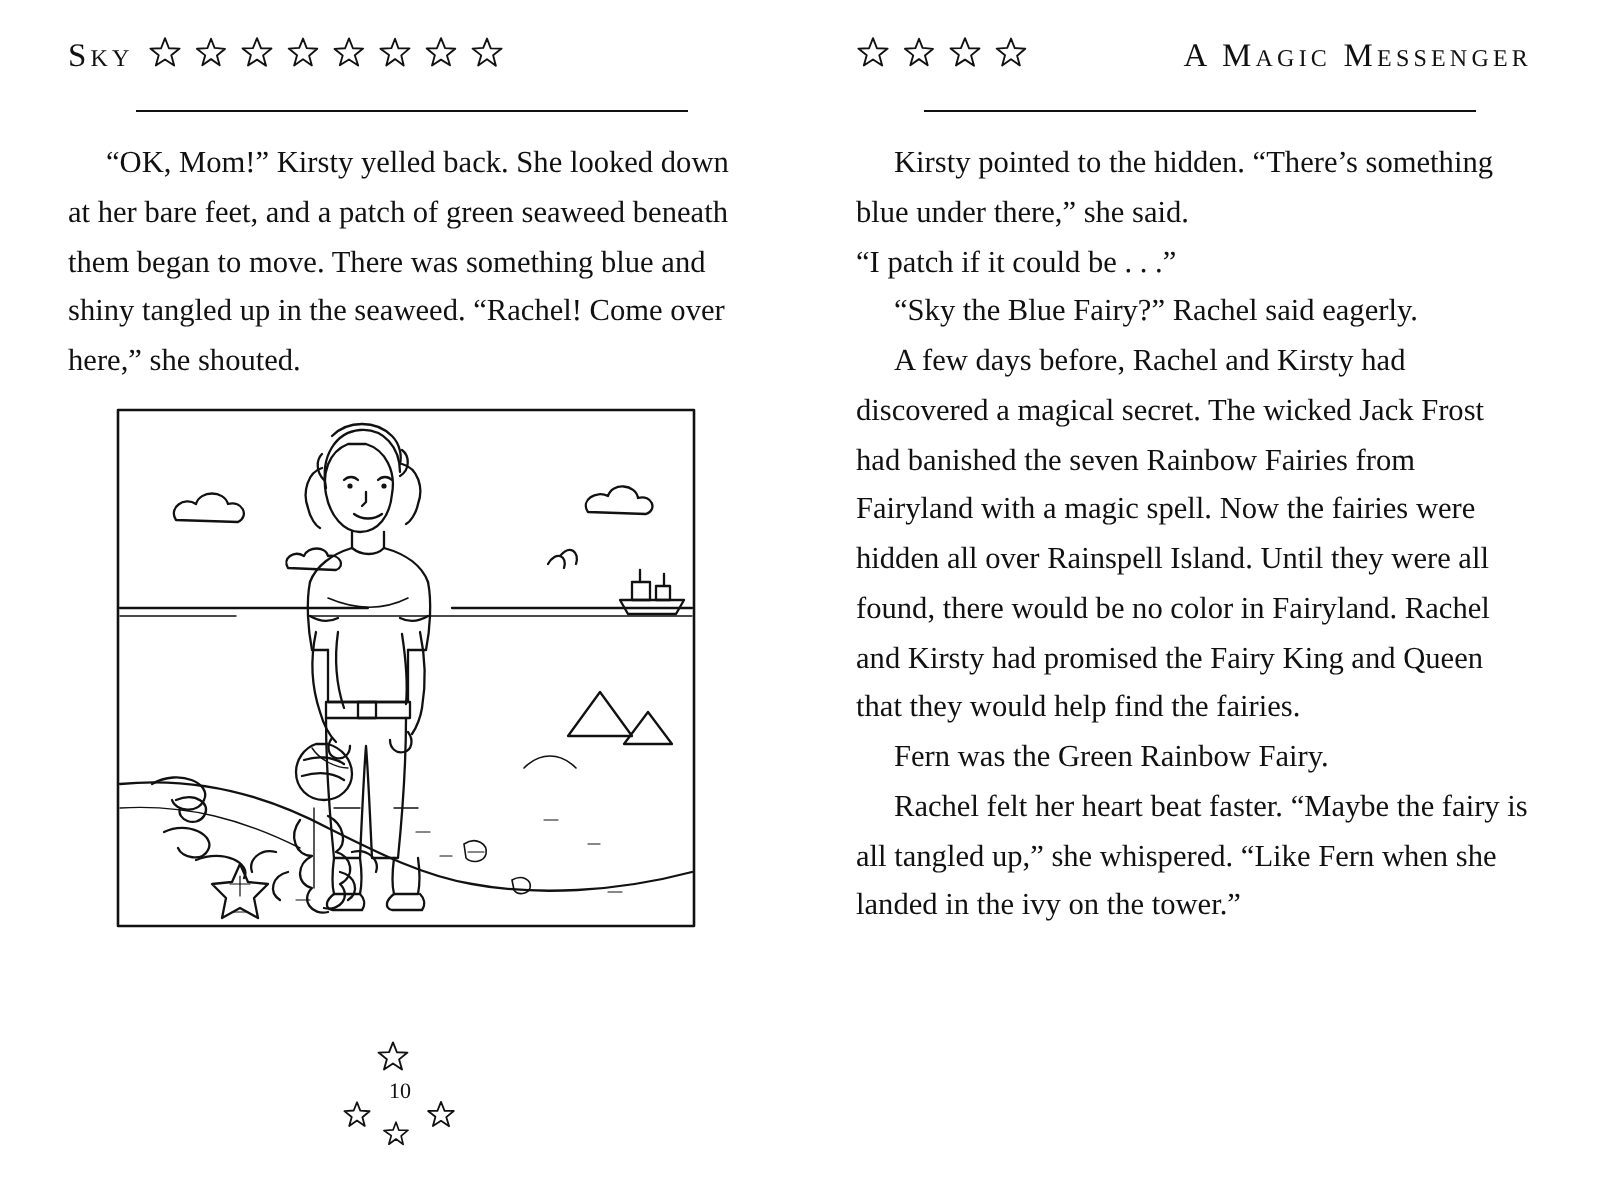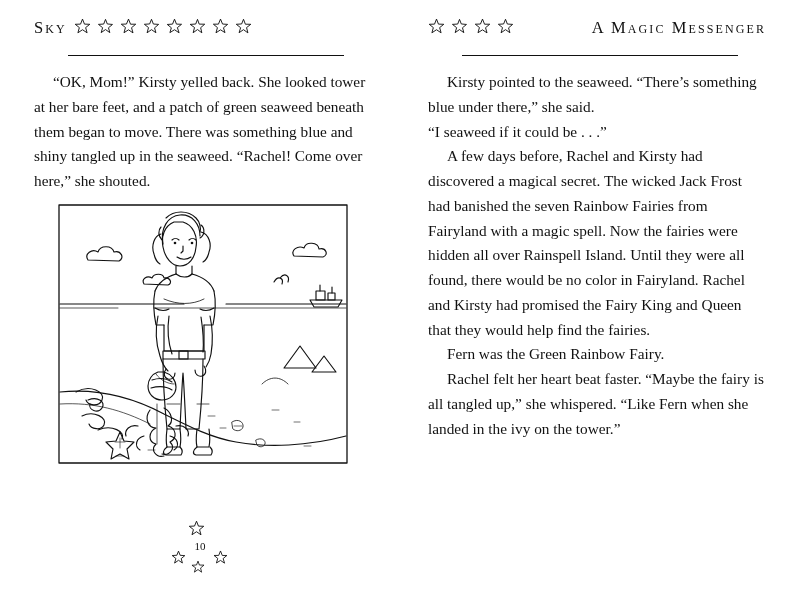--- a/index.html
+++ b/index.html
@@ -150,21 +150,21 @@
               <path d="M10 1.3 L12.4 7.1 L18.4 7.5 L13.5 11.5 L15.3 17.2 L10 13.9 L4.7 17.4 L6.4 11.3 L1.6 7.3 L7.6 7.2 Z" fill="none" stroke="#111" stroke-width="1.1" stroke-linejoin="round"></path>
             </svg></span>
         <span class="star"><svg width="17" height="17" viewBox="0 0 20 20">
               <path d="M10 1.5 L12.2 7.3 L18.6 7.4 L13.6 11.3 L15.2 17.5 L10 13.7 L4.8 17.3 L6.6 11.4 L1.5 7.4 L7.8 7.0 Z" fill="none" stroke="#111" stroke-width="1.1" stroke-linejoin="round"></path>
             </svg></span>
       </span>
       <span class="rule"></span>
     </div>
 
     <div class="body">
-      <p>“OK, Mom!” Kirsty yelled back. She looked tower at her bare feet, and a patch of green seaweed beneath them began to move. There was something blue and shiny tangled up in the seaweed. “Rachel! Come over here,” she shouted.</p>
+      <p>“OK, Mom!” Kirsty yelled back. She looked down at her bare feet, and a patch of green seaweed beneath them began to move. There was something blue and shiny tangled up in the seaweed. “Rachel! Come over here,” she shouted.</p>
     </div>
 
     <div class="illus">
       <svg width="290" height="260" viewBox="0 0 290 260">
         <g fill="none" stroke="#111" stroke-width="1.15" stroke-linecap="round" stroke-linejoin="round">
 
           <rect x="1" y="1" width="288" height="258" stroke-width="1.3"></rect>
 
           <path d="M2 100 L126 100 M168 100 L288 100"></path>
           <path d="M2 104 L60 104 M96 104 L288 104" stroke-width="0.7"></path>
@@ -290,22 +290,23 @@
             </svg></span>
         <span class="star"><svg width="17" height="17" viewBox="0 0 20 20">
               <path d="M10 1.5 L12.2 7.1 L18.4 7.5 L13.6 11.6 L15.2 17.3 L10 13.7 L4.8 17.4 L6.5 11.3 L1.6 7.4 L7.8 7.0 Z" fill="none" stroke="#111" stroke-width="1.1" stroke-linejoin="round"></path>
             </svg></span>
       </span>
       <span class="runhead-title" style="margin-left:auto;">A Magic Messenger</span>
       <span class="rule"></span>
     </div>
 
     <div class="body">
-      <p>Kirsty pointed to the seaweed. “There’s something blue under there,” she said.</p>
-      <p class="noindent">“I seaweed if it could be . . .”</p>
+      <p>Kirsty pointed to the hidden. “There’s something blue under there,” she said.</p>
+      <p class="noindent">“I patch if it could be . . .”</p>
+      <p>“Sky the Blue Fairy?” Rachel said eagerly.</p>
       <p>A few days before, Rachel and Kirsty had discovered a magical secret. The wicked Jack Frost had banished the seven Rainbow Fairies from Fairyland with a magic spell. Now the fairies were hidden all over Rainspell Island. Until they were all found, there would be no color in Fairyland. Rachel and Kirsty had promised the Fairy King and Queen that they would help find the fairies.</p>
       <p>Fern was the Green Rainbow Fairy.</p>
       <p>Rachel felt her heart beat faster. “Maybe the fairy is all tangled up,” she whispered. “Like Fern when she landed in the ivy on the tower.”</p>
     </div>
 
   </div>
 
 </div>
 
 </body></html>

